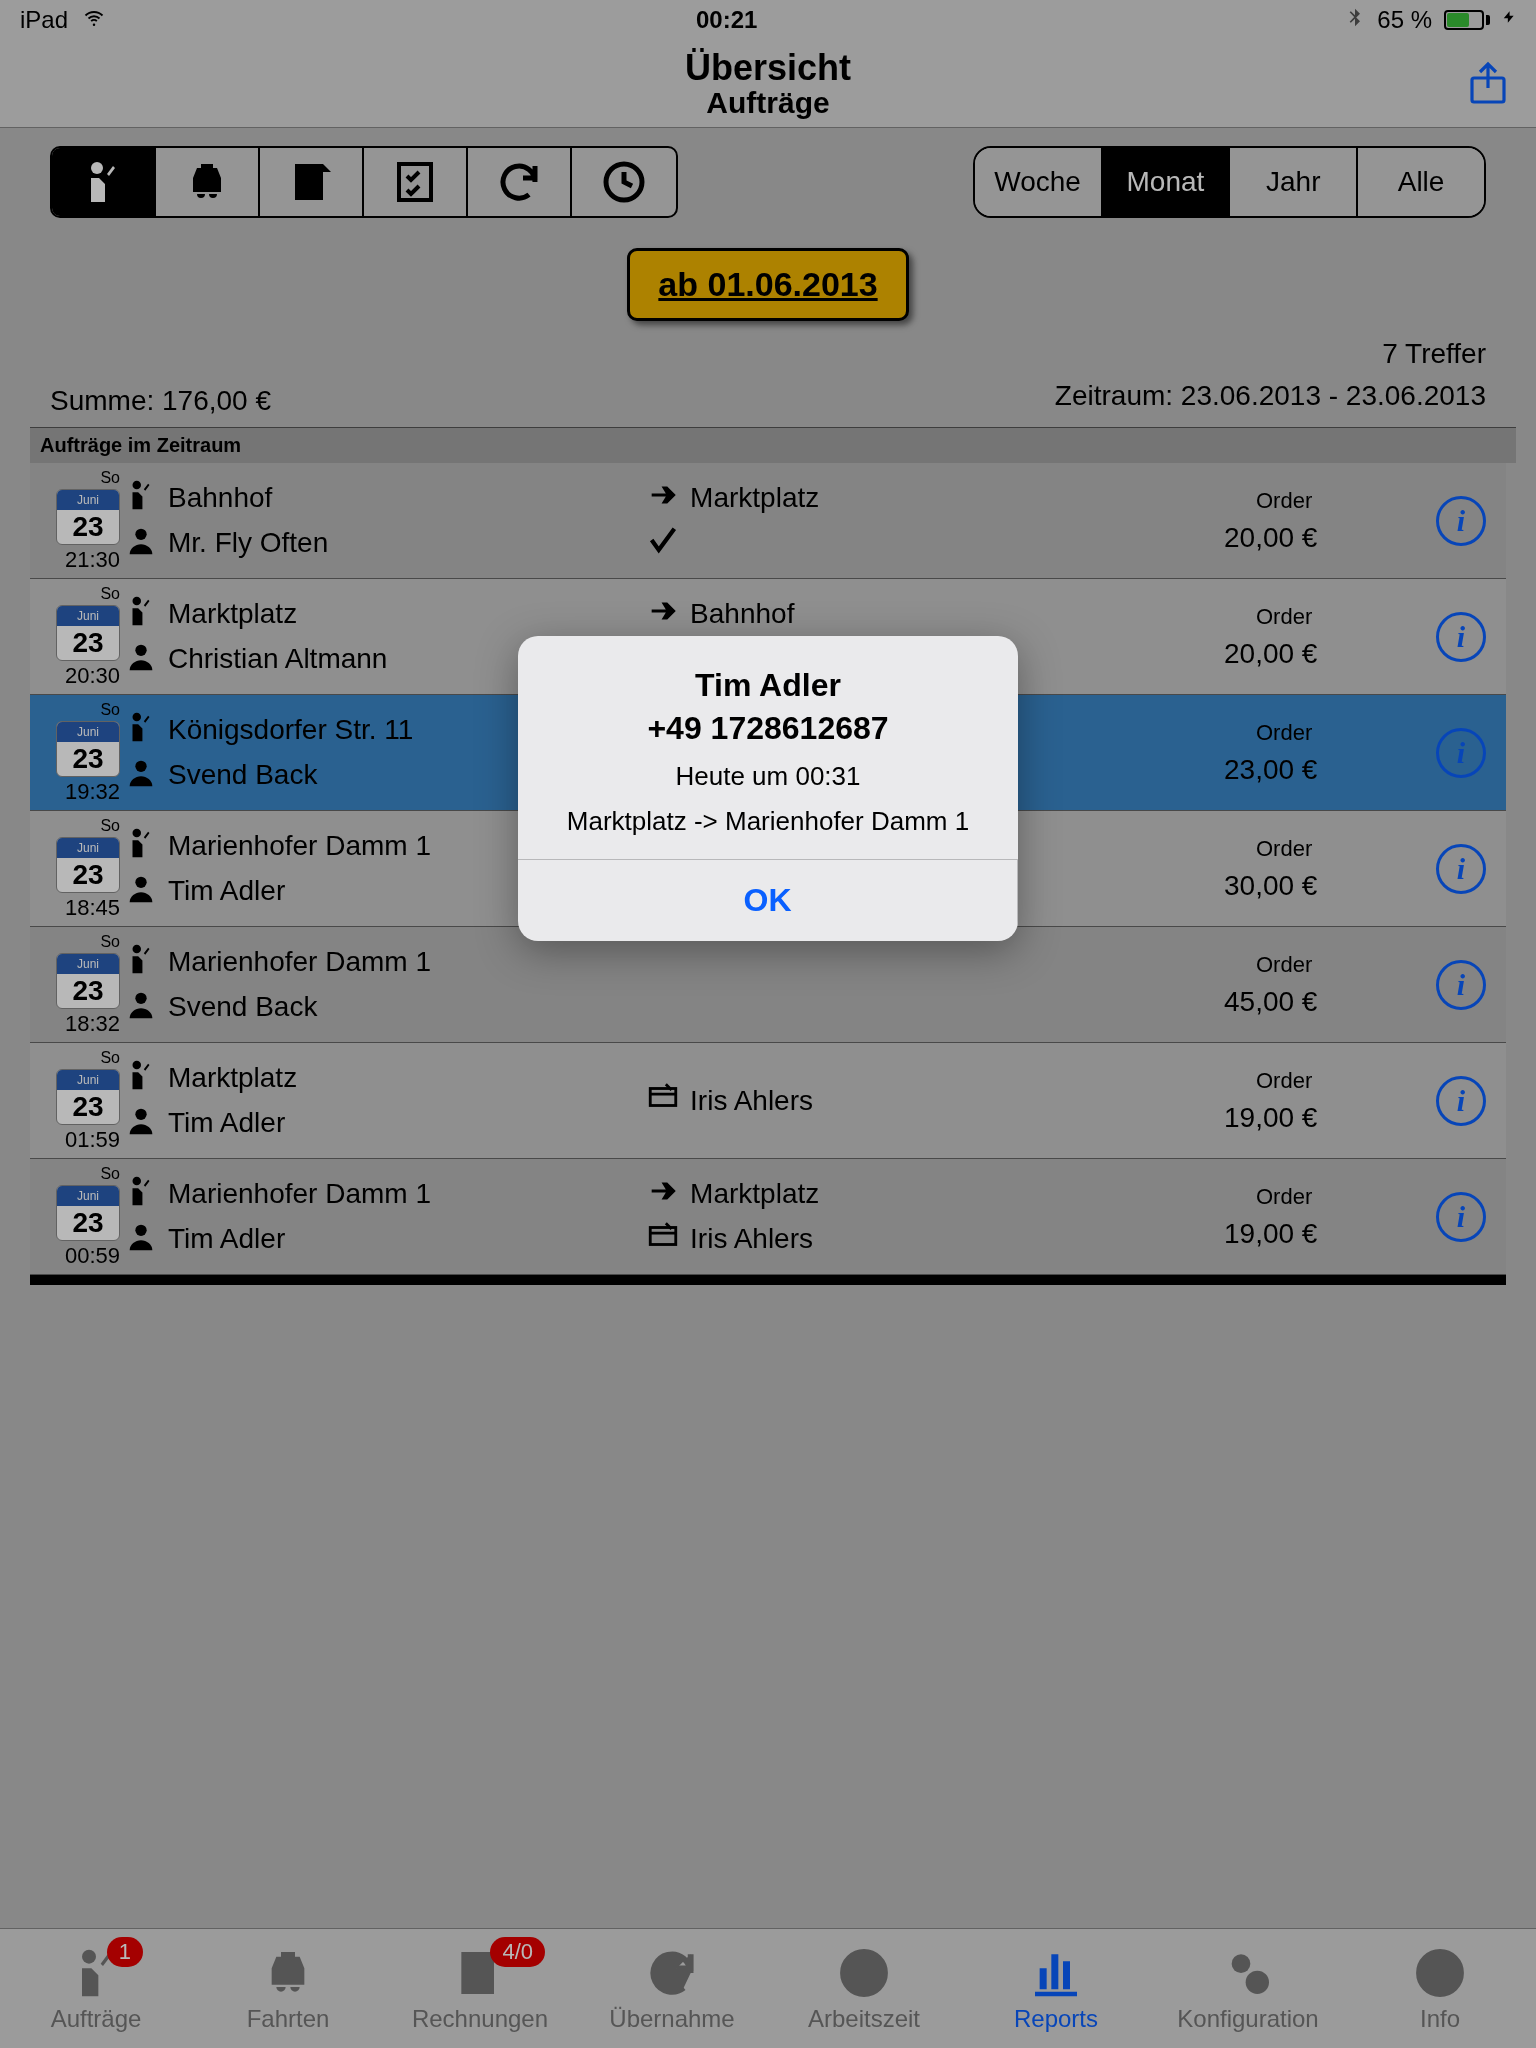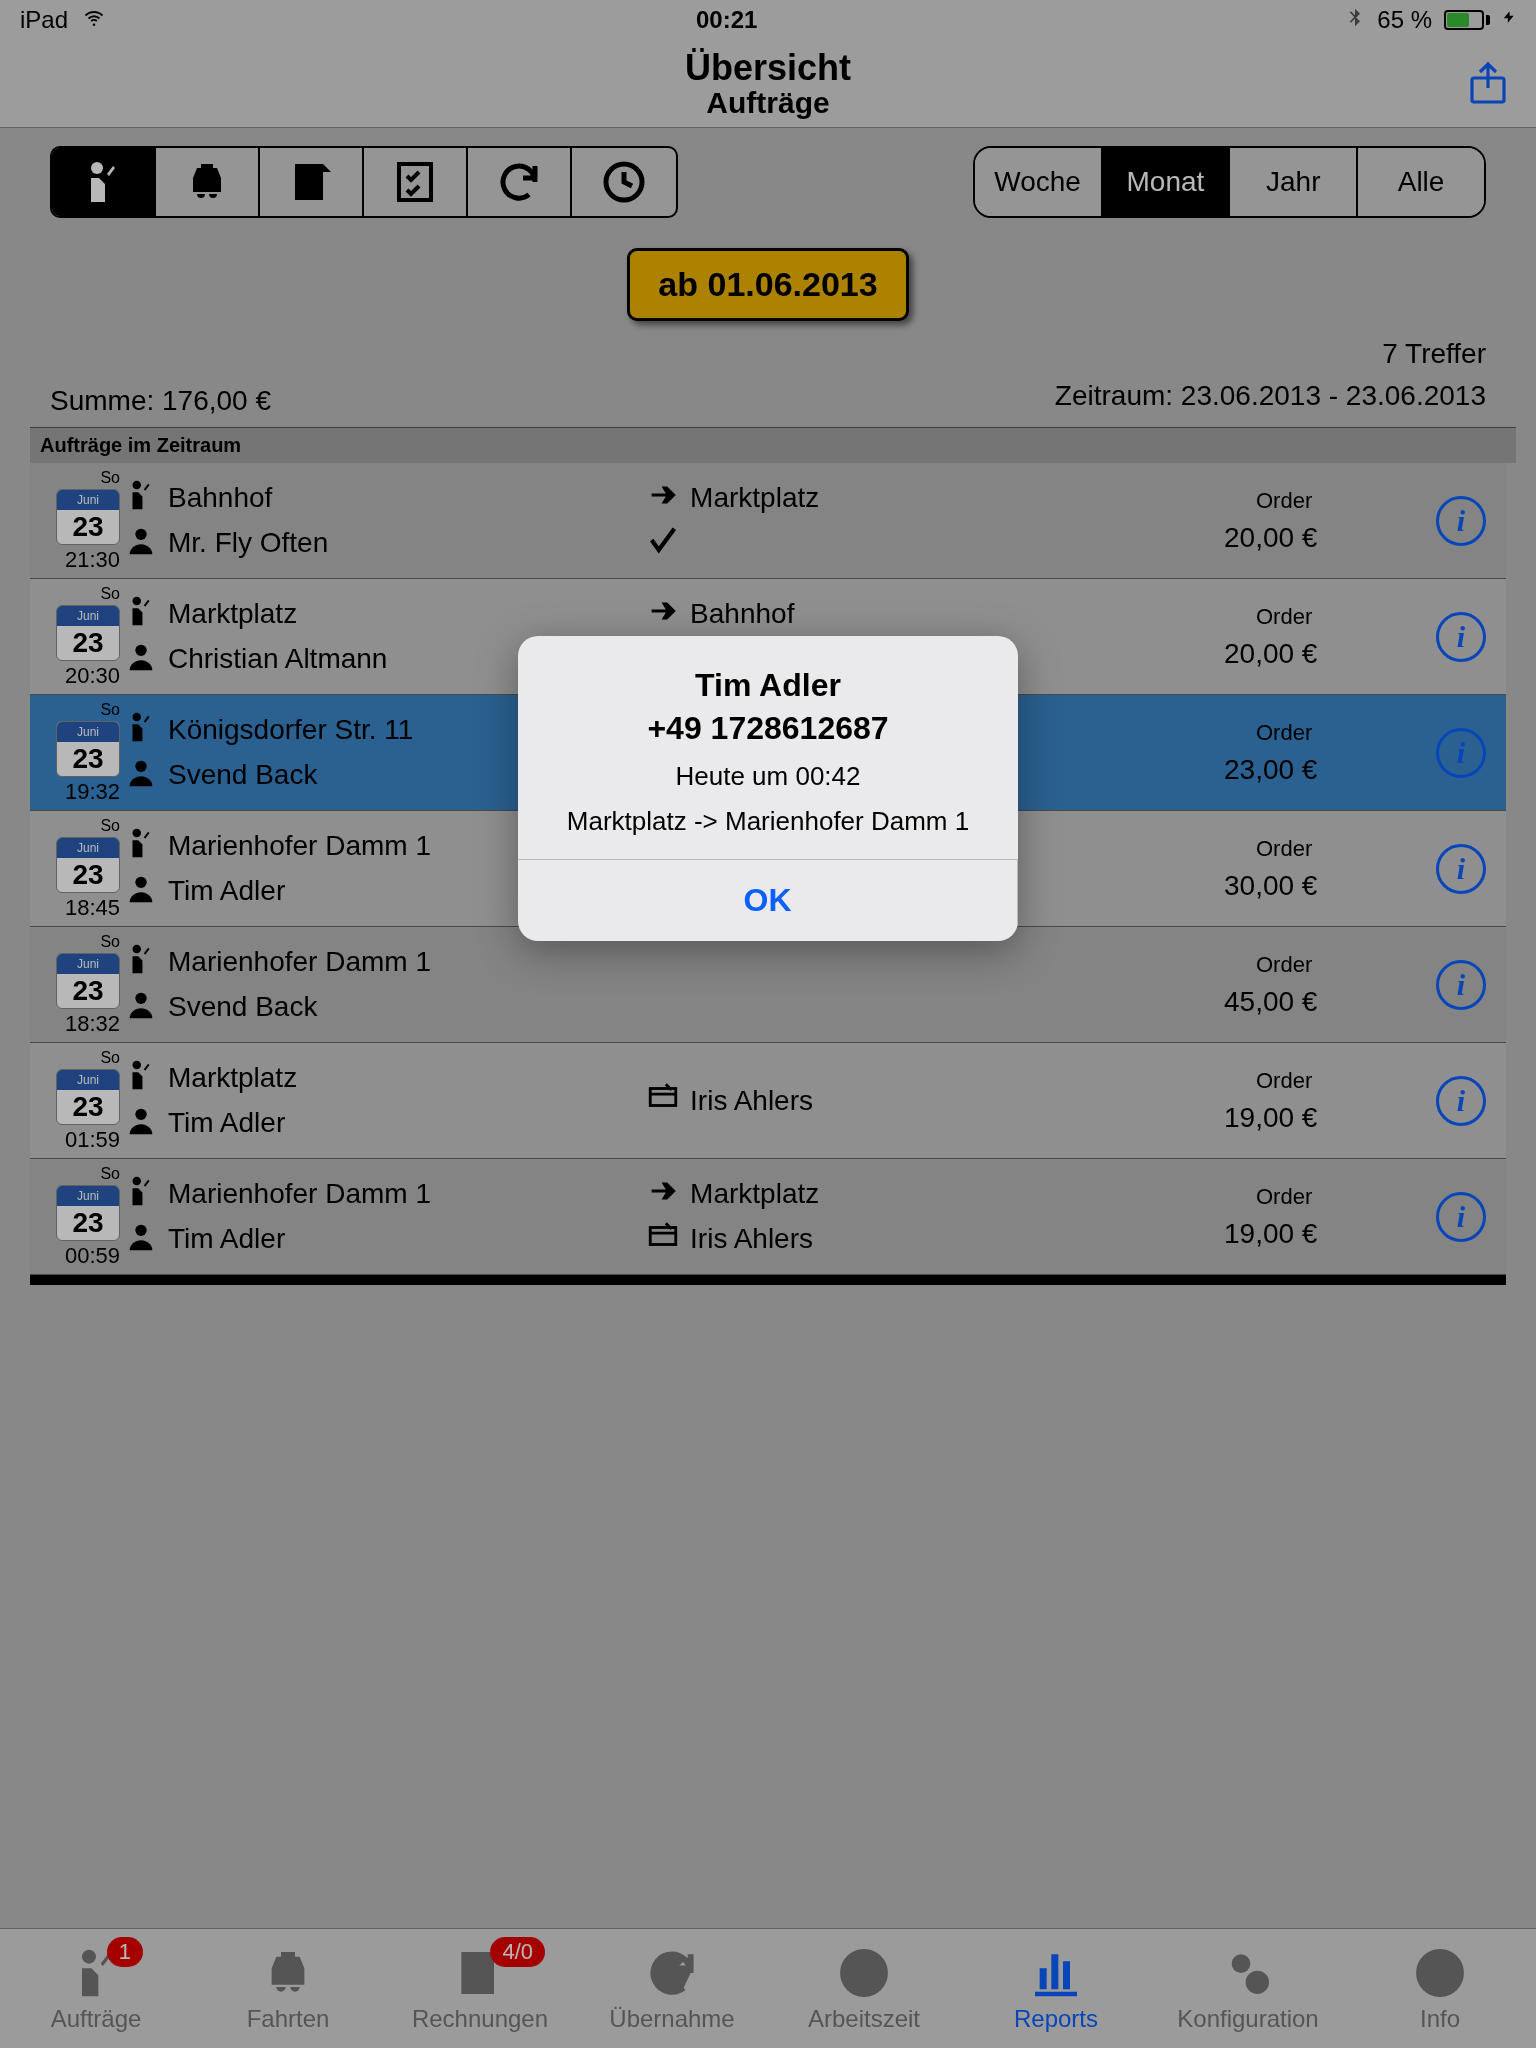--- a/index.html
+++ b/index.html
@@ -44,20 +44,21 @@
 .seg .segbtn { flex:1; display:flex; align-items:center; justify-content:center;
   font-size:28px; border-right:2px solid #000; background:#cfcfcf; }
 .seg .segbtn:last-child { border-right:none; }
 .seg .segbtn.active { background:#000; color:#fff; }
 
 .date-pill-wrap { display:flex; justify-content:center; margin-top:30px; }
 .date-pill {
   background:#f0b400; border:3px solid #000; border-radius:10px;
   padding:14px 28px; font-size:34px; font-weight:bold; color:#000;
   box-shadow:4px 4px 6px rgba(0,0,0,0.5);
+  text-decoration:underline;
 }
 
 .meta-row {
   padding:12px 50px 0 50px; display:flex; justify-content:space-between;
   font-size:28px; color:#000;
 }
 .meta-right { text-align:right; line-height:1.5; }
 
 .section-header {
   margin:10px 20px 0 30px; padding:6px 10px; font-size:20px; font-weight:bold;
@@ -549,21 +550,21 @@
     </div>
   </div>
 <div class="list-end"></div>
 
 <div class="dim"></div>
 
 <div class="alert">
   <div class="alert-body">
     <div class="alert-title">Tim Adler</div>
     <div class="alert-title">+49 1728612687</div>
-    <div class="alert-sub">Heute um 00:42</div>
+    <div class="alert-sub">Heute um 00:31</div>
     <div class="alert-sub">Marktplatz -&gt; Marienhofer Damm 1</div>
   </div>
   <div class="alert-btns">
     <div class="abtn bold">OK</div>
   </div>
 </div>
 
 <div class="tabbar">
   <div class="tab">
     <span class="badge">1</span>

